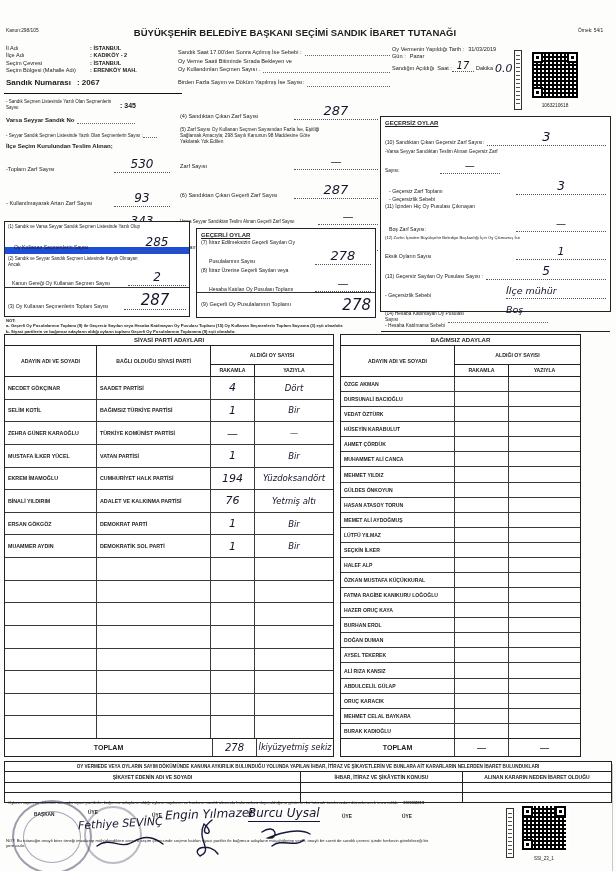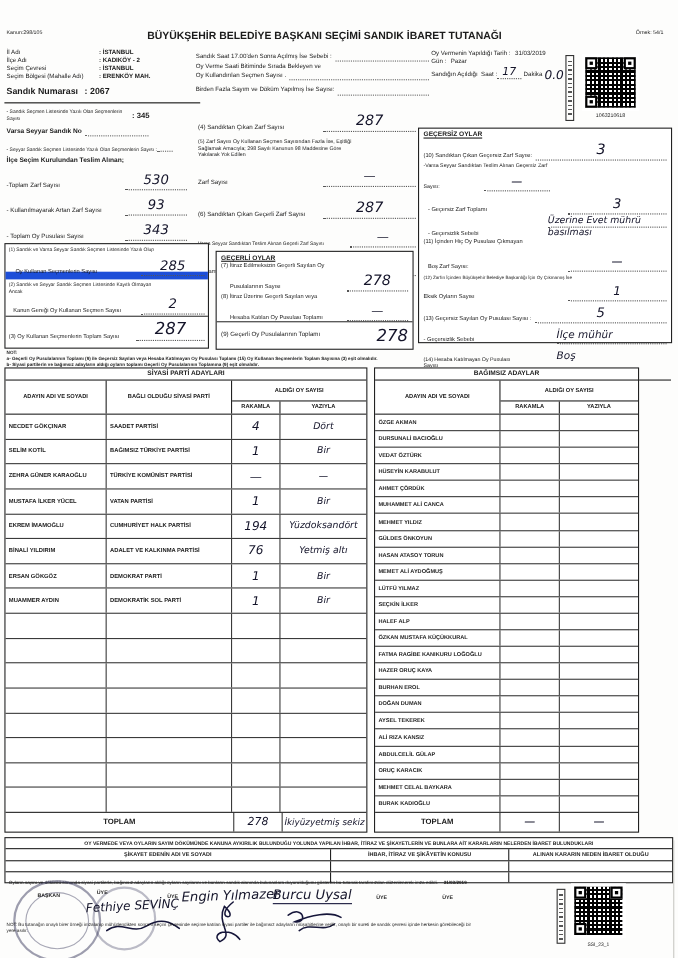--- a/index.html
+++ b/index.html
@@ -168,21 +168,21 @@
     <span class="dots" style="width:14px;height:5px"></span>
   </div>
   <div class="t6 b" style="margin-top:4px">İlçe Seçim Kurulundan Teslim Alınan;</div>
   <div>
 
       <div class="row" style="margin-top:4px">
         <div class="t56" style="width:108px">-Toplam Zarf Sayısı</div>
         <div class="vcell" style="width:56px"><span class="hw" style="font-size:12px">530</span></div>
       </div>
 
-      <div class="row" style="margin-top:4px">
+      <div class="row" style="margin-top:15px">
         <div class="t56" style="width:108px">- Kullanılmayarak Artan Zarf Sayısı</div>
         <div class="vcell" style="width:56px"><span class="hw" style="font-size:12px">93</span></div>
       </div>
 
       <div class="row" style="margin-top:4px">
         <div class="t56" style="width:108px">- Toplam Oy Pusulası Sayısı</div>
         <div class="vcell" style="width:56px"><span class="hw" style="font-size:12px">343</span></div>
       </div>
 
       <div class="row" style="margin-top:4px">
@@ -271,24 +271,20 @@
     <div class="row">
       <div class="t48">Sayısı:</div>
       <div class="vcell" style="width:60px;margin-left:40px"><span class="hw" style="font-size:10px">—</span></div>
     </div>
     <div class="row" style="margin-top:2px">
       <div class="t52" style="margin-left:4px;flex:1">- Geçersiz Zarf Toplamı</div>
       <div class="vcell" style="width:90px"><span class="hw" style="font-size:12px">3</span></div>
     </div>
     <div class="row" style="margin-top:1px">
       <div class="t52" style="margin-left:4px;flex:1">- Geçersizlik Sebebi</div>
-      <div style="width:108px">
-        <div class="hw" style="font-size:8.5px;border-bottom:1px dotted #555">Üzerine Evet mührü</div>
-        <div class="hw" style="font-size:8.5px">basılması</div>
-      </div>
     </div>
     <div class="t52">(11) İçinden Hiç Oy Pusulası Çıkmayan</div>
     <div class="row" style="margin-top:4px">
       <div class="t52" style="margin-left:4px;flex:1">Boş Zarf Sayısı:</div>
       <div class="vcell" style="width:90px"><span class="hw" style="font-size:10px">—</span></div>
     </div>
     <div class="t42" style="margin-top:3px">(12) Zarfın İçinden Büyükşehir Belediye Başkanlığı İçin Oy Çıkmamış İse</div>
     <div class="row">
       <div class="t52" style="flex:1">Eksik Oyların Sayısı</div>
       <div class="vcell" style="width:90px"><span class="hw" style="font-size:11px">1</span></div>

